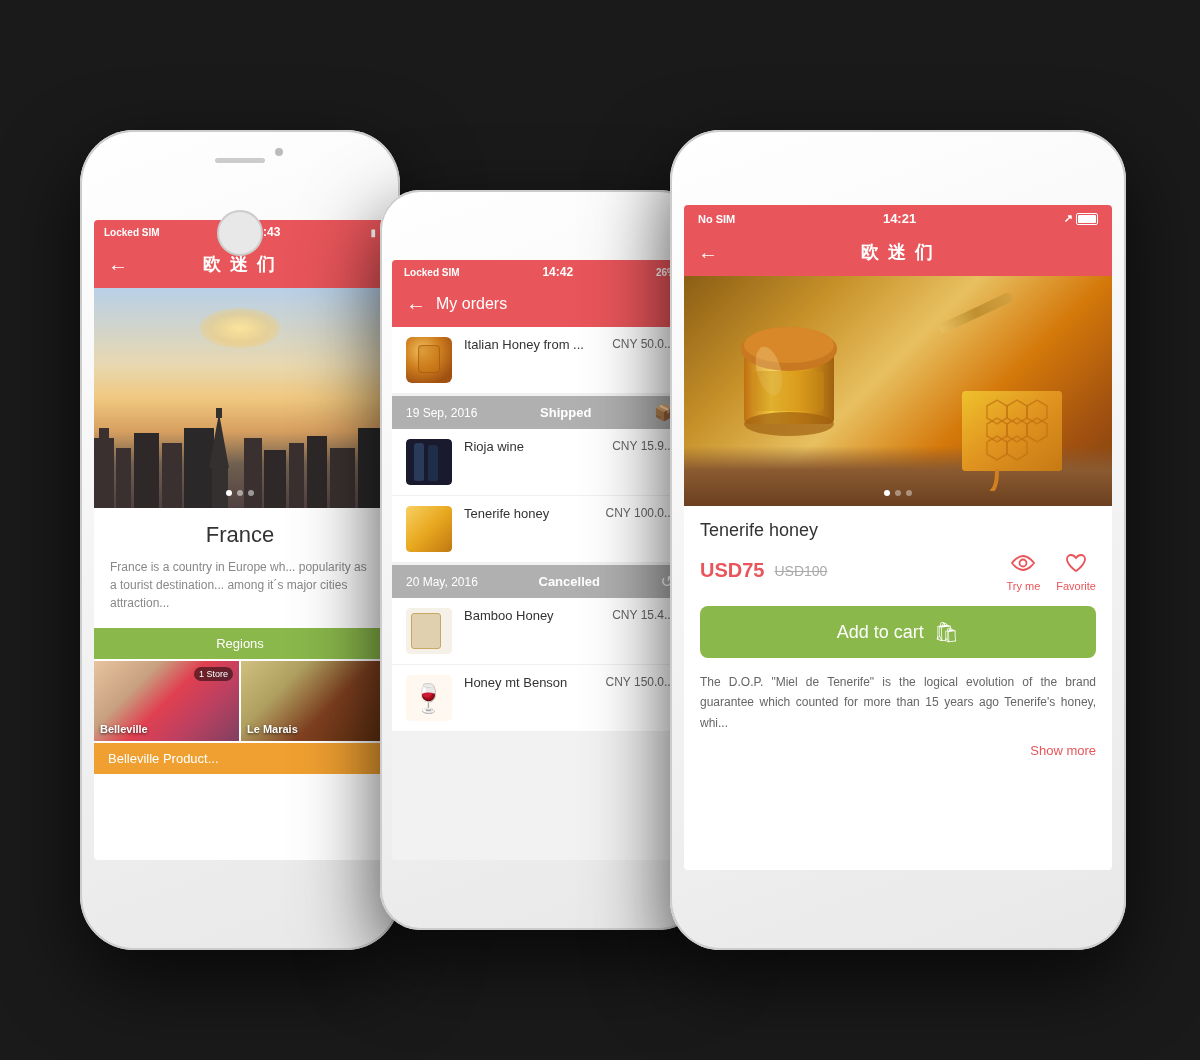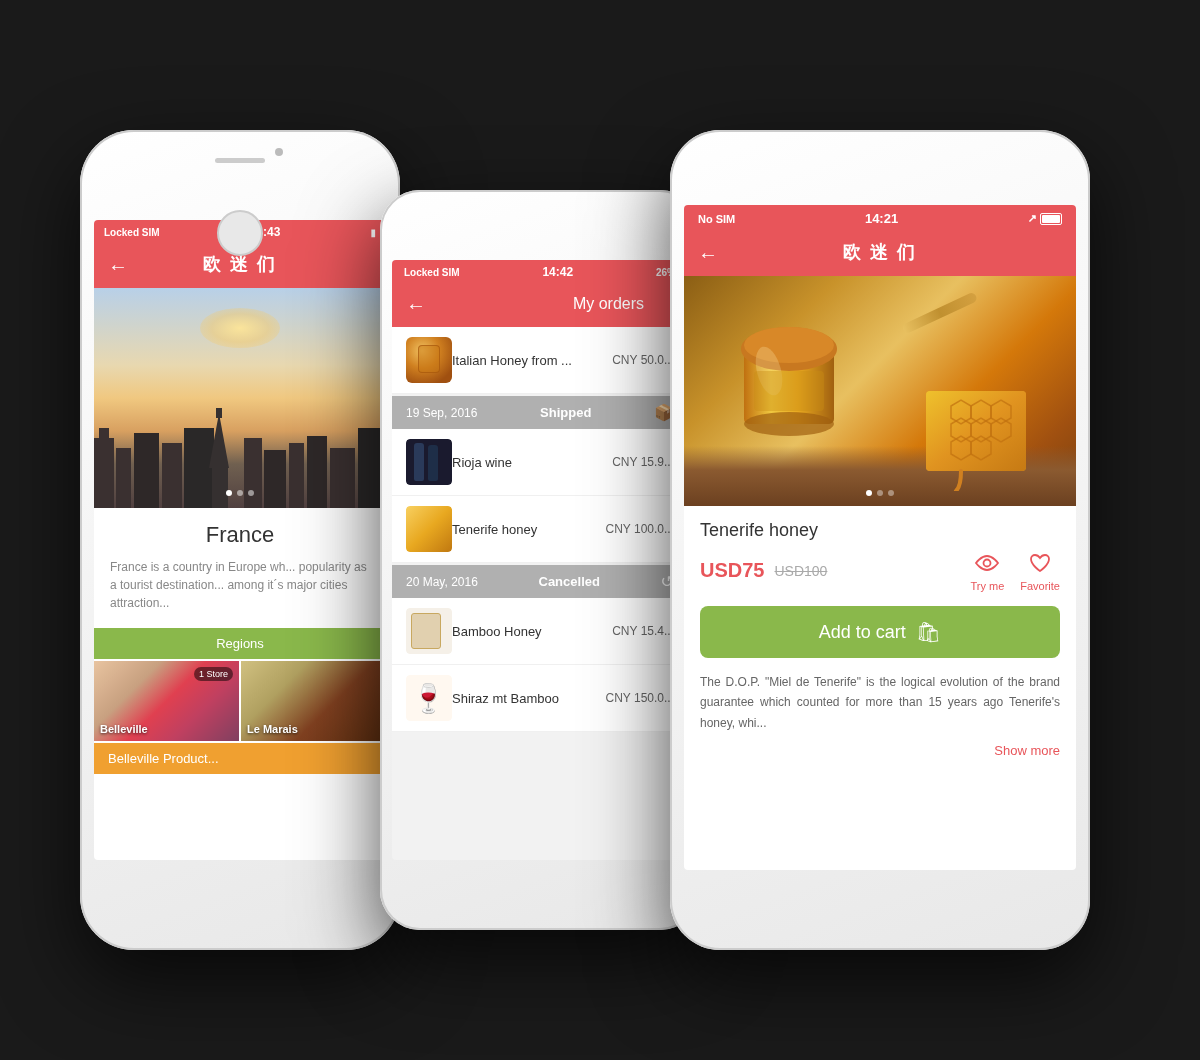--- a/index.html
+++ b/index.html
@@ -64,21 +64,21 @@
       left: 12px;
       right: 12px;
       bottom: 70px;
       background: #f2f2f2;
       border-radius: 4px;
       overflow: hidden;
     }
 
     
     .phone-3 {
-      width: 420px;
+      width: 456px;
       height: 820px;
       left: 620px;
       top: 80px;
       z-index: 3;
       background: linear-gradient(160deg, #ffffff 0%, #e8e8e8 100%);
       border-radius: 50px;
     }
     .phone-3 .screen {
       position: absolute;
       top: 75px;
@@ -256,21 +256,21 @@
     .orders-header .back {
       color: #fff;
       font-size: 20px;
       margin-right: 10px;
     }
     .orders-header .title {
       color: #fff;
       font-size: 16px;
       font-weight: 500;
       flex: 1;
-      text-align: right;
+      text-align: left;
       margin-right: 30px;
     }
 
     .order-group {
       margin-bottom: 2px;
     }
     .order-group-header {
       background: #b0b0b0;
       padding: 7px 14px;
       display: flex;
@@ -288,23 +288,23 @@
       font-weight: 600;
     }
     .order-group-header .icon {
       color: #fff;
       font-size: 16px;
     }
 
     .order-item {
       background: #fff;
       display: flex;
-      align-items: center;
       padding: 10px 14px;
       border-bottom: 1px solid #f0f0f0;
+      gap: 12px;
     }
     .order-item .item-image {
       width: 46px;
       height: 46px;
       border-radius: 4px;
       overflow: hidden;
       flex-shrink: 0;
     }
     .order-item .item-name {
       flex: 1;
@@ -708,21 +708,21 @@
           <div class="item-image">
             <div class="bamboo-honey"></div>
           </div>
           <span class="item-name">Bamboo Honey</span>
           <span class="item-price">CNY 15.4...</span>
         </div>
         <div class="order-item">
           <div class="item-image">
             <div class="wine-glass">🍷</div>
           </div>
-          <span class="item-name">Shiraz mt Bamboo</span>
+          <span class="item-name">Honey mt Benson</span>
           <span class="item-price">CNY 150.0...</span>
         </div>
       </div>
     </div>
   </div>
 
   <div class="phone phone-3">
     <div class="screen screen-clip">
 
       <div class="status-bar-3">

